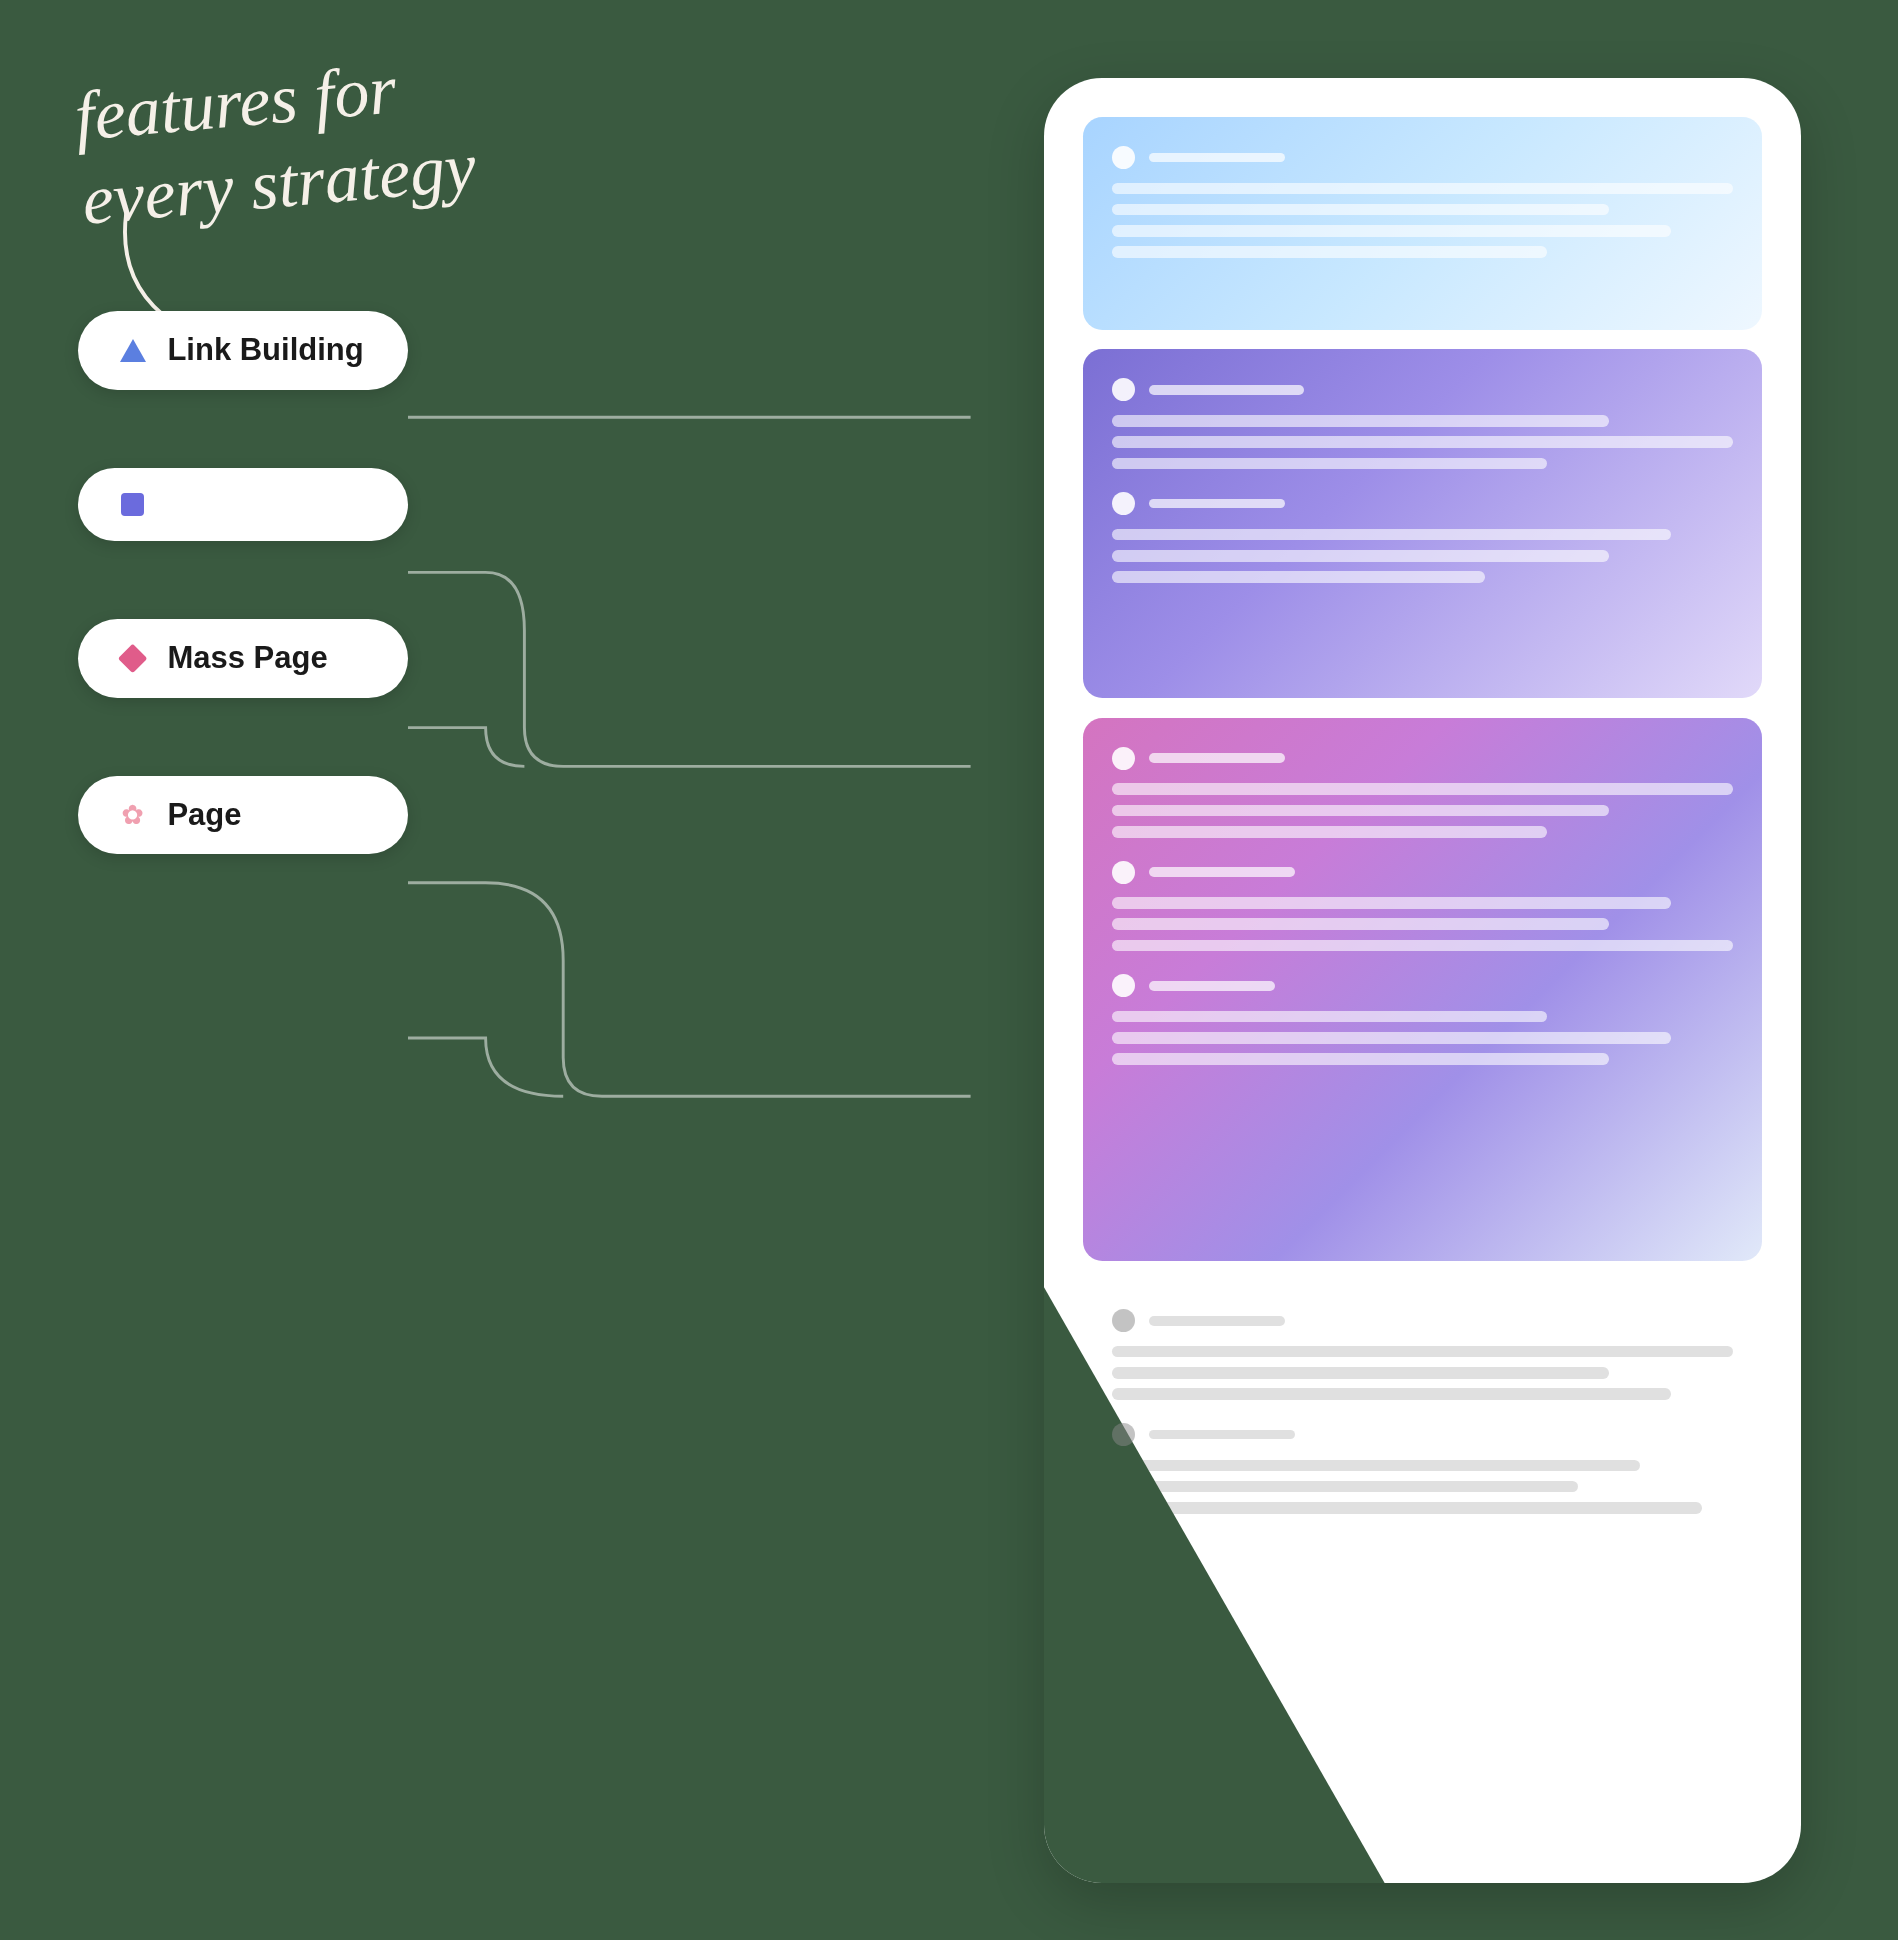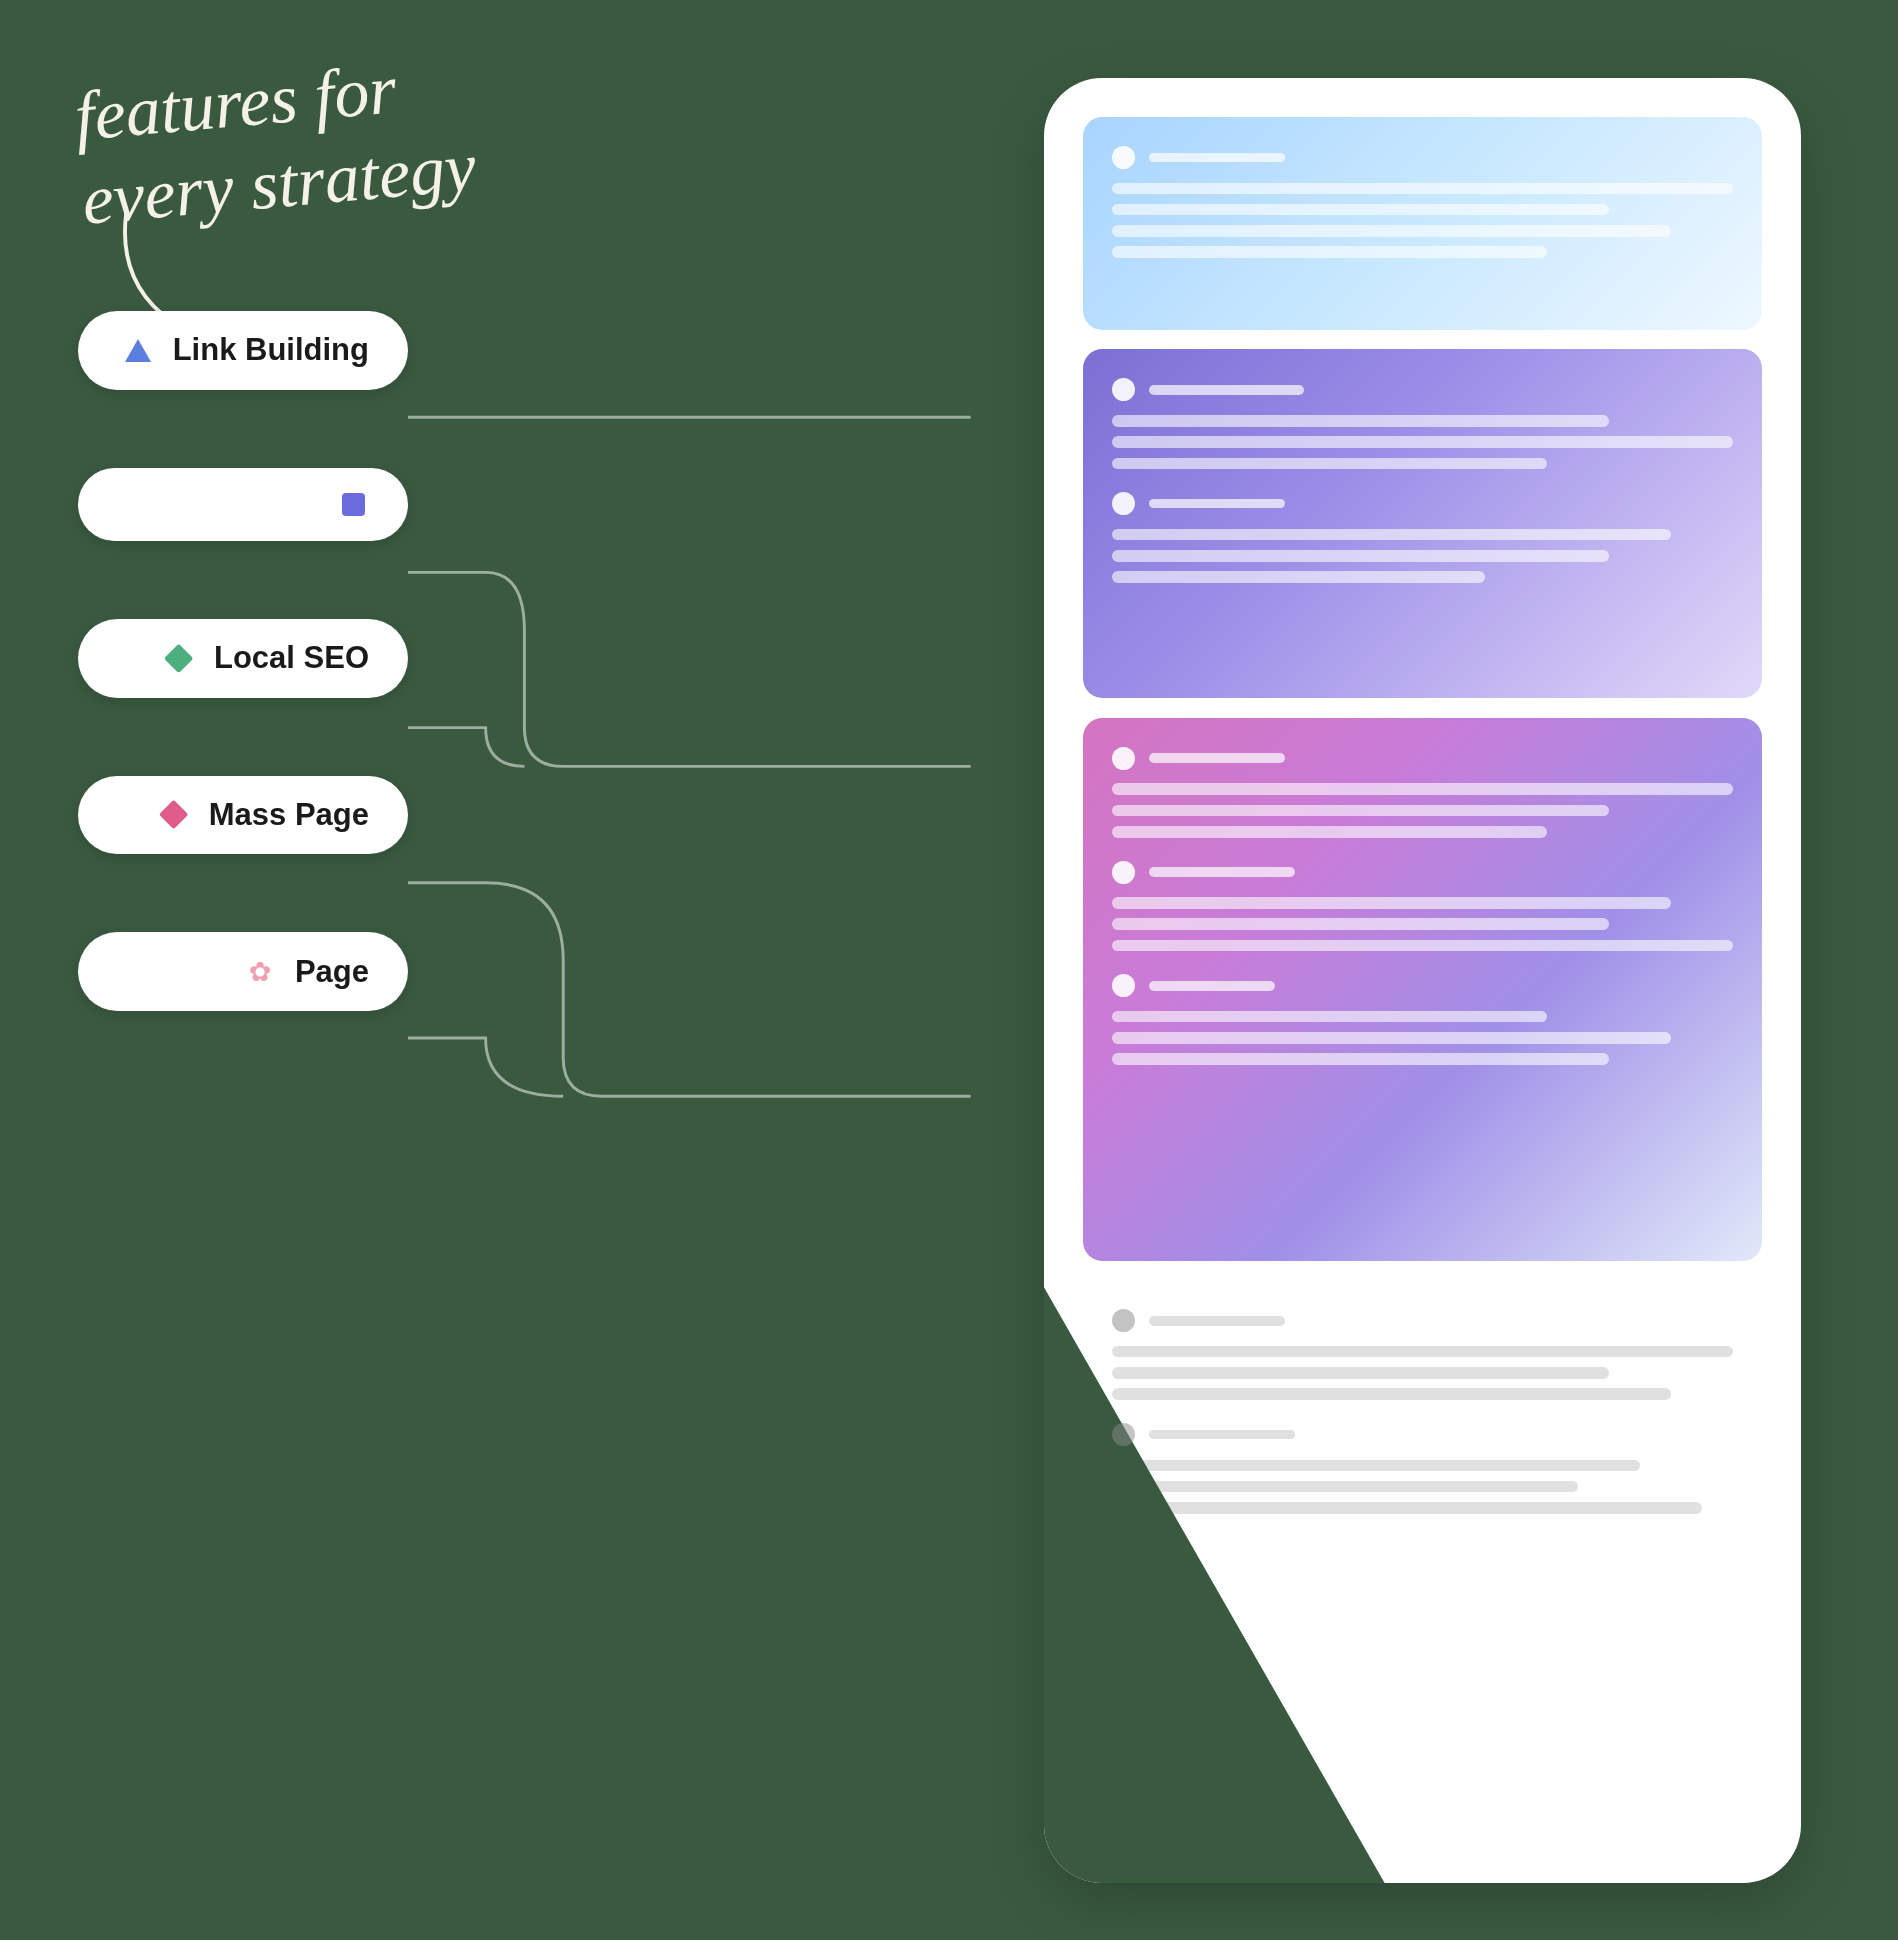--- a/index.html
+++ b/index.html
@@ -52,21 +52,20 @@
 
     .pill {
       display: flex;
       align-items: center;
       background: white;
       border-radius: 49px;
       padding: 21.3px 39px;
       width: 330px;
       gap: 19.4px;
       box-shadow: 0 3.9px 14.6px rgba(0,0,0,0.15);
-      justify-content: flex-end;
     }
 
     .pill-icon {
       width: 31px;
       height: 31px;
       display: flex;
       align-items: center;
       justify-content: center;
       flex-shrink: 0;
     }
@@ -256,26 +255,20 @@
       </div>
       <span class="pill-label">Link Building</span>
     </div>
 
     <div class="pill">
       <div class="pill-icon">
         <div class="icon-square"></div>
       </div>
     </div>
 
-    <div class="pill">
-      <div class="pill-icon">
-        <div class="icon-diamond-green"></div>
-      </div>
-      <span class="pill-label">Local SEO</span>
-    </div>
 
     <div class="pill">
       <div class="pill-icon">
         <div class="icon-diamond-pink"></div>
       </div>
       <span class="pill-label">Mass Page</span>
     </div>
 
     <div class="pill">
       <div class="pill-icon">

